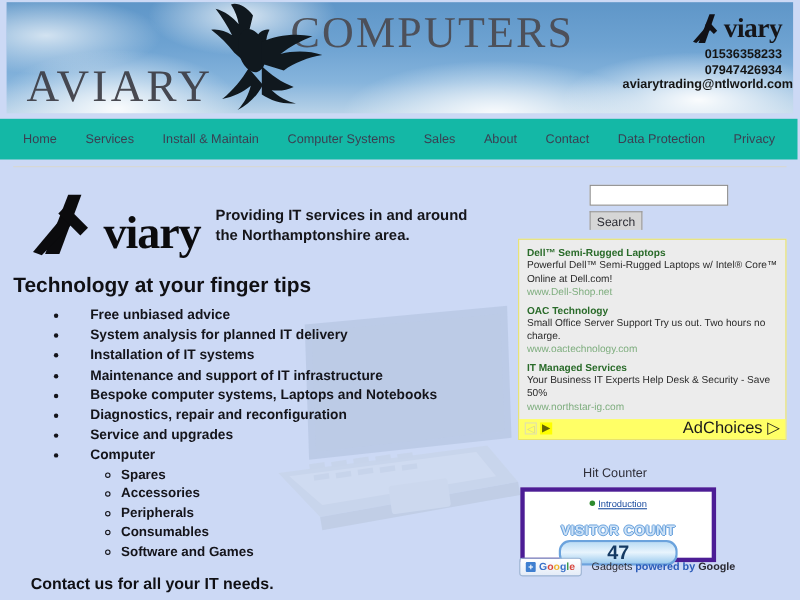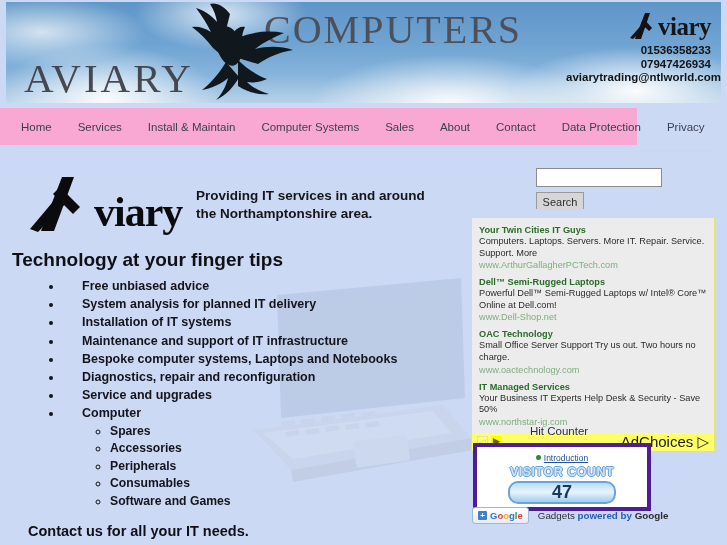--- a/index.html
+++ b/index.html
@@ -88,23 +88,23 @@
     color: #141414;
     line-height: 13.5px;
     text-align: right;
   }
 
   
   .navbar {
     position: absolute;
     left: 0;
     top: 108px;
-    width: 637px;
+    width: 725px;
     height: 37px;
-    background: #f9a8d4;
+    background: #14b8a6;
   }
   .navlist {
     display: flex;
     align-items: center;
     height: 37px;
     padding-left: 18px;
     gap: 20px;
   }
   .navlist a {
     font-size: 11.5px;
@@ -328,21 +328,21 @@
   }
   .counter-intro-dot {
     display: inline-block;
     width: 5px; height: 5px;
     background: #2e8b2e;
     border-radius: 50%;
     margin-right: 3px;
     vertical-align: 1px;
   }
   .counter-title {
-    margin-top: 2px;
+    margin-top: 12px;
     text-align: center;
     font-size: 12.5px;
     font-weight: bold;
     letter-spacing: 0.5px;
     color: #cfe3f7;
     text-shadow: -1px 0 #6ba3dd, 0 1px #6ba3dd, 1px 0 #6ba3dd, 0 -1px #6ba3dd;
   }
   .counter-pill {
     margin: 2px auto 0 auto;
     width: 104px;
@@ -503,25 +503,20 @@
 
   <div class="closing">Contact us for all your IT needs.</div>
 
   <div class="search-wrap">
     <input class="search-input" type="text" placeholder="" style="">
     <div class="search-button">Search</div>
   </div>
 
   <div class="adbox">
     <div class="ad-entry">
-      <div class="ad-title">Your Twin Cities IT Guys</div>
-      <div class="ad-desc">Computers. Laptops. Servers. More IT. Repair. Service. Support. More</div>
-      <div class="ad-url">www.ArthurGallagherPCTech.com</div>
-    </div>
-    <div class="ad-entry">
       <div class="ad-title">Dell™ Semi-Rugged Laptops</div>
       <div class="ad-desc">Powerful Dell™ Semi-Rugged Laptops w/ Intel® Core™ Online at Dell.com!</div>
       <div class="ad-url">www.Dell-Shop.net</div>
     </div>
     <div class="ad-entry">
       <div class="ad-title">OAC Technology</div>
       <div class="ad-desc">Small Office Server Support Try us out. Two hours no charge.</div>
       <div class="ad-url">www.oactechnology.com</div>
     </div>
     <div class="ad-entry">

